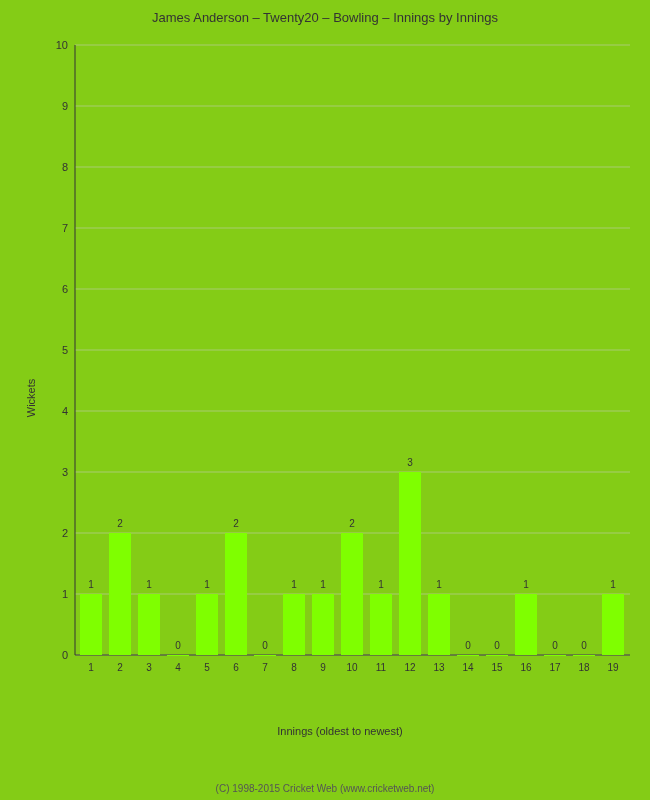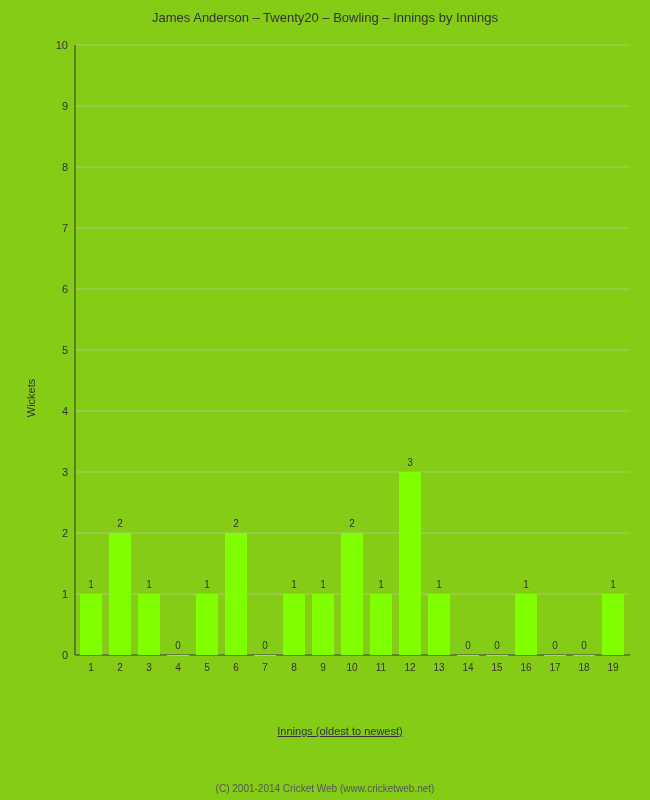--- a/index.html
+++ b/index.html
@@ -30,21 +30,20 @@
       transform: translateY(-50%) rotate(-90deg);
       font-size: 11px;
       color: #333;
       white-space: nowrap;
     }
     .x-axis-label {
       text-align: center;
       font-size: 11px;
       color: #333;
       margin-top: 3px;
-      text-decoration: underline;
     }
     .footer {
       text-align: center;
       font-size: 10px;
       color: #555;
       position: absolute;
       bottom: 6px;
       width: 100%;
     }
     svg.chart-svg {
@@ -165,14 +164,14 @@
       <rect x="572" y="559" width="22" height="61" fill="#7fff00" stroke="none"></rect>
       <text x="583" y="553" text-anchor="middle" font-size="10" fill="#333">1</text>
       <text x="583" y="636" text-anchor="middle" font-size="10" fill="#333">19</text>
 
     </svg>
 
     <div class="x-axis-label" style="position:absolute; bottom:28px; left:30px; width:620px; text-align:center; font-size:11px; color:#333;">Innings (oldest to newest)</div>
 
   </div>
 
-  <div class="footer">(C) 2001-2014 Cricket Web (www.cricketweb.net)</div>
+  <div class="footer">(C) 1998-2015 Cricket Web (www.cricketweb.net)</div>
 </div>
 
 </body></html>

